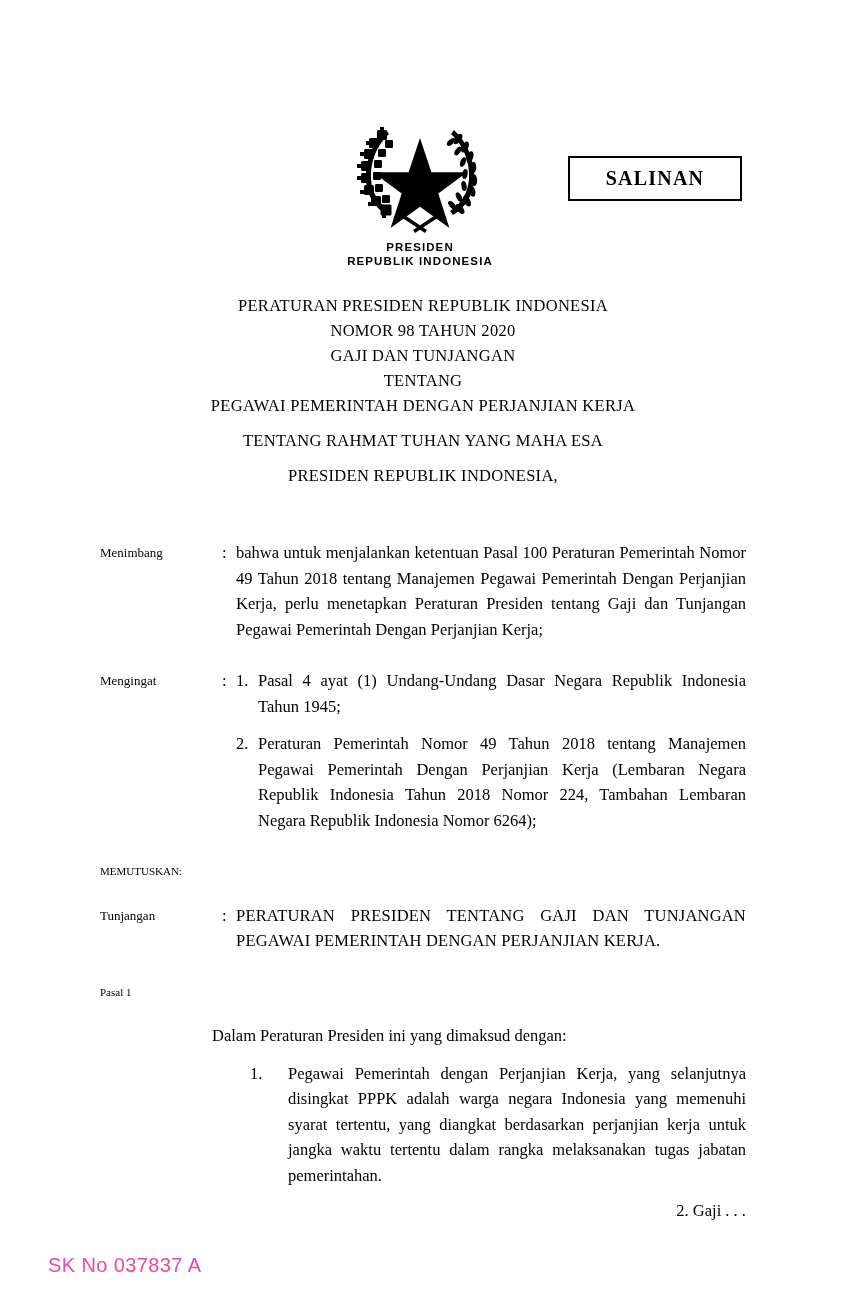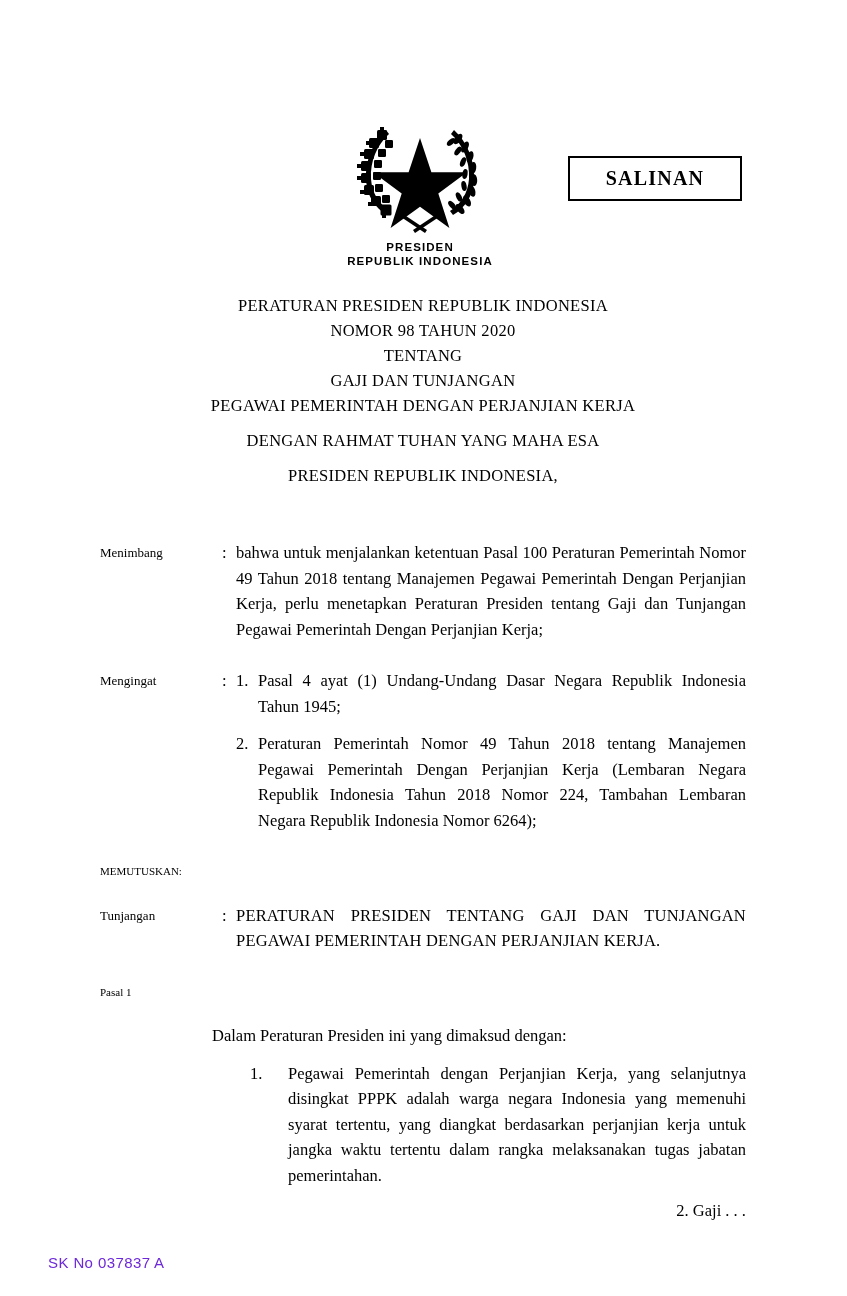--- a/index.html
+++ b/index.html
@@ -178,23 +178,23 @@
     line-height: 25.5px;
     margin-top: 10px;
   }
 
   
   #footer-stamp {
     position: absolute;
     left: 48px;
     top: 1254px;
     font-family: "Liberation Sans", "DejaVu Sans", sans-serif;
-    font-size: 15px;
+    font-size: 20px;
     letter-spacing: 0.4px;
-    color: #6d28d9;
+    color: #ec4899;
   }
 </style>
 </head>
 <body>
 
 <div id="page">
 
   <div id="header-zone">
 
     <div id="emblem-block">
@@ -289,25 +289,25 @@
     </div>
 
     <div id="salinan-box">
       <span id="salinan-text">SALINAN</span>
     </div>
   </div>
 
   <div id="title-block">
     <div class="title-line">PERATURAN PRESIDEN REPUBLIK INDONESIA</div>
     <div class="title-line">NOMOR 98 TAHUN 2020</div>
+    <div class="title-line">GAJI DAN TUNJANGAN</div>
     <div class="title-line">TENTANG</div>
-    <div class="title-line">GAJI DAN TUNJANGAN</div>
     <div class="title-line">PEGAWAI PEMERINTAH DENGAN PERJANJIAN KERJA</div>
     <div class="title-gap"></div>
-    <div class="title-line">DENGAN RAHMAT TUHAN YANG MAHA ESA</div>
+    <div class="title-line">TENTANG RAHMAT TUHAN YANG MAHA ESA</div>
     <div class="title-gap"></div>
     <div class="title-line">PRESIDEN REPUBLIK INDONESIA,</div>
   </div>
 
   <div id="body-block">
 
     <div class="clause">
       <div class="clause-label">Menimbang</div>
       <div class="clause-colon">:</div>
       <div class="clause-body">bahwa untuk menjalankan ketentuan Pasal 100 Peraturan Pemerintah Nomor 49 Tahun 2018 tentang Manajemen Pegawai Pemerintah Dengan Perjanjian Kerja, perlu menetapkan Peraturan Presiden tentang Gaji dan Tunjangan Pegawai Pemerintah Dengan Perjanjian Kerja;</div>

